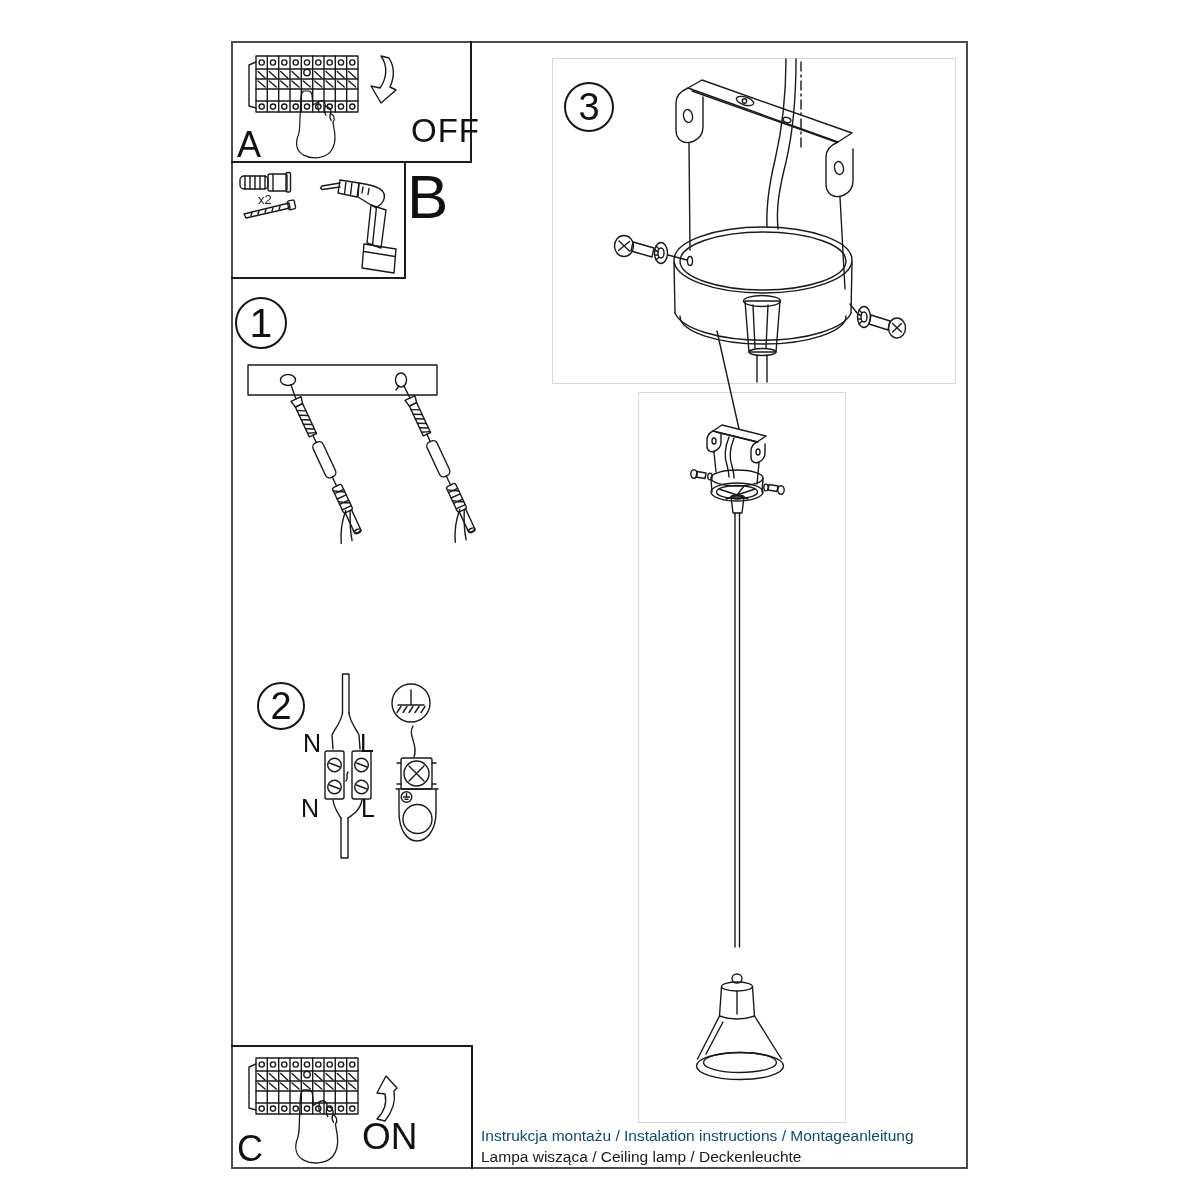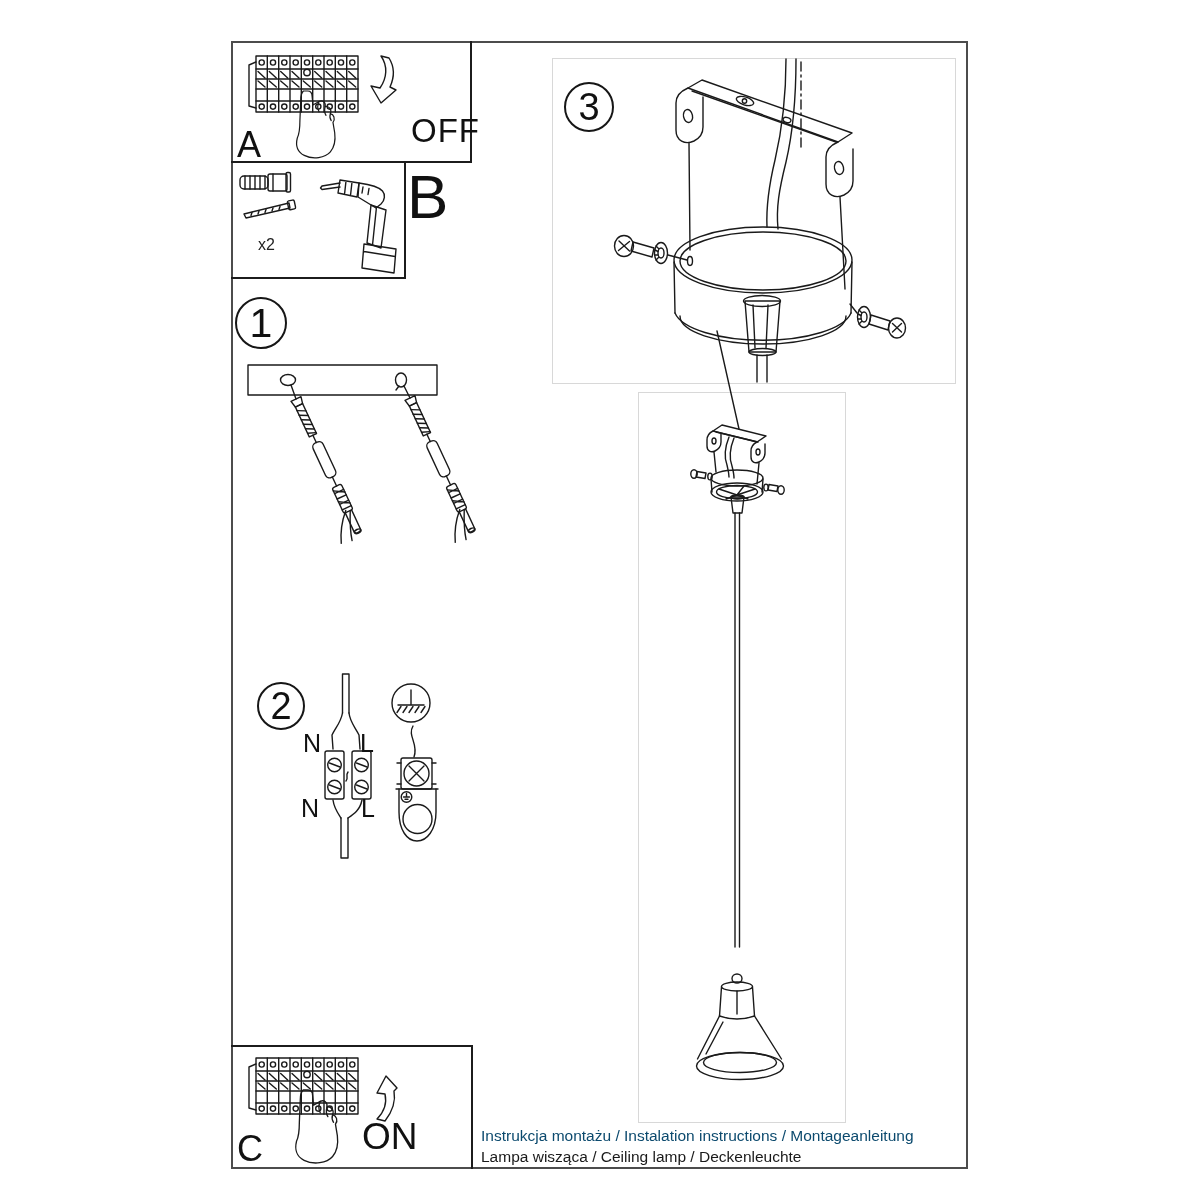--- a/index.html
+++ b/index.html
@@ -13,21 +13,21 @@
   .boxTall{left:638px;top:392px;width:208px;height:731px;border:1px solid #d8d8d8;}
   .boxC{left:231px;top:1045px;width:242px;height:124px;border-top:2px solid #1c1c1c;border-right:2px solid #1c1c1c;}
   .circ{border:2.5px solid #161616;border-radius:50%;display:flex;align-items:center;justify-content:center;
         background:#fff;color:#111;}
   .circ1{left:235px;top:297px;width:52px;height:52px;font-size:41px;}
   .circ2{left:257px;top:682px;width:48px;height:48px;font-size:38px;}
   .circ3{left:564px;top:82px;width:50px;height:50px;font-size:38px;}
   .lblA{left:237px;top:124px;font-size:36px;}
   .lblOFF{left:363px;top:112px;font-size:33px;letter-spacing:1px;margin-left:48px;}
   .lblB{left:407px;top:161px;font-size:62px;}
-  .lblx2{left:258px;top:192px;font-size:16px;color:#222;margin-top:44px;}
+  .lblx2{left:258px;top:192px;font-size:13px;color:#222;}
   .lblC{left:237px;top:1128px;font-size:36px;}
   .lblON{left:362px;top:1116px;font-size:37px;}
   .wl{font-size:25px;}
   .wlNt{left:303px;top:729px;} .wlLt{left:360px;top:729px;}
   .wlNb{left:301px;top:794px;} .wlLb{left:361px;top:794px;}
   .footer1{left:481px;top:1127px;font-size:15.5px;color:#0c4a6e;}
   .footer2{left:481px;top:1148px;font-size:15.5px;color:#1a1a1a;}
   svg.art{position:absolute;left:0;top:0;pointer-events:none;}
   svg.art *{stroke:#1a1a1a;fill:none;stroke-width:1.4;stroke-linecap:round;stroke-linejoin:round;}
 </style>

